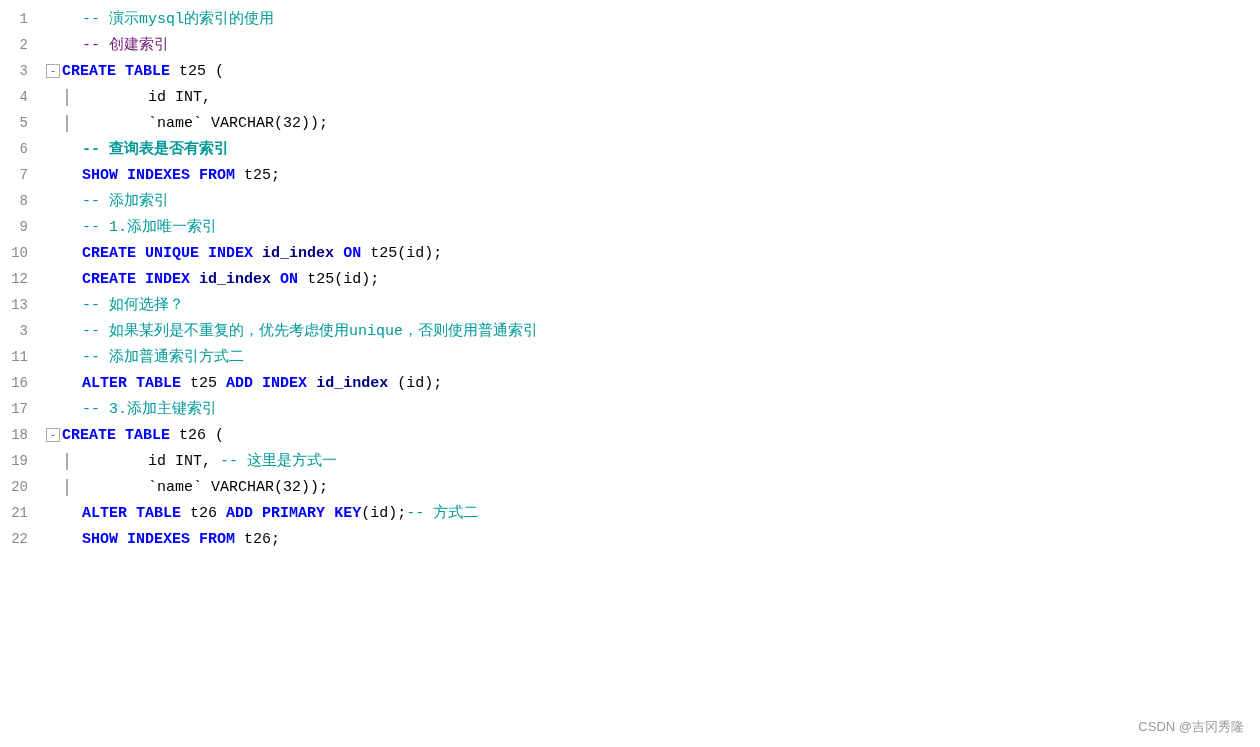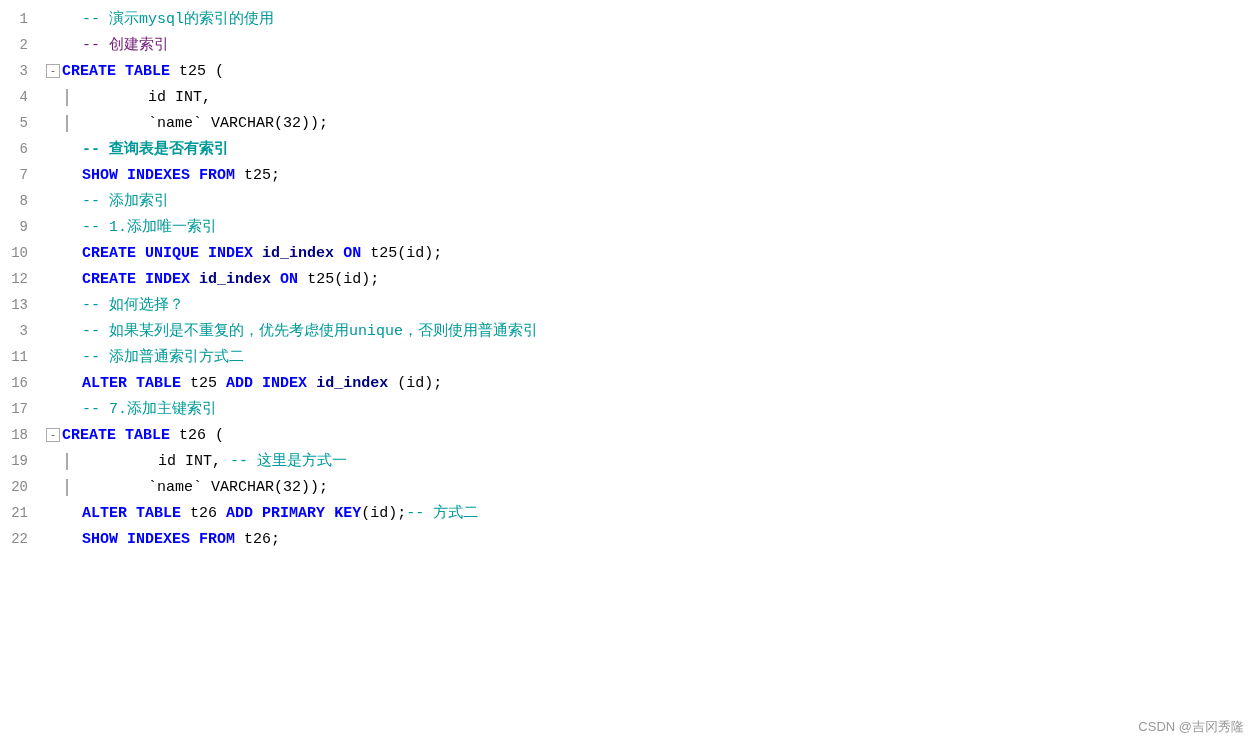--- a/index.html
+++ b/index.html
@@ -109,29 +109,29 @@
     <div class="line">
       <span class="line-num">11</span>
       <span class="line-content"><span style="color: rgb(0, 0, 0);">    </span><span style="color: rgb(0, 153, 153); margin-top: 23px;">-- 添加普通索引方式二</span></span>
     </div>
     <div class="line">
       <span class="line-num">16</span>
       <span class="line-content"><span style="color: rgb(0, 0, 0);">    </span><span style="color: rgb(0, 0, 255); font-weight: bold;">ALTER</span><span style="color: rgb(0, 0, 0);"> </span><span style="color: rgb(0, 0, 255); font-weight: bold;">TABLE</span><span style="color: rgb(0, 0, 0);"> t25 </span><span style="color: rgb(0, 0, 255); font-weight: bold;">ADD</span><span style="color: rgb(0, 0, 0);"> </span><span style="color: rgb(0, 0, 255); font-weight: bold;">INDEX</span><span style="color: rgb(0, 0, 0);"> </span><span style="color: rgb(0, 0, 128); font-weight: bold;">id_index</span><span style="color: rgb(0, 0, 0);"> (id);</span></span>
     </div>
     <div class="line">
       <span class="line-num">17</span>
-      <span class="line-content"><span style="color: rgb(0, 0, 0);">    </span><span style="color: rgb(0, 153, 153);">-- 7.添加主键索引</span></span>
+      <span class="line-content"><span style="color: rgb(0, 0, 0);">    </span><span style="color: rgb(0, 153, 153);">-- 3.添加主键索引</span></span>
     </div>
     <div class="line">
       <span class="line-num">18</span>
       <span class="line-content"><span style="display: inline-block; width: 14px; height: 14px; border: 1px solid rgb(170, 170, 170); font-size: 10px; line-height: 13px; text-align: center; cursor: pointer; margin-right: 2px; background: rgb(255, 255, 255); color: rgb(85, 85, 85); vertical-align: middle;">-</span><span style="color: rgb(0, 0, 255); font-weight: bold;">CREATE</span><span style="color: rgb(0, 0, 0);"> </span><span style="color: rgb(0, 0, 255); font-weight: bold;">TABLE</span><span style="color: rgb(0, 0, 0);"> t26 (</span></span>
     </div>
     <div class="line">
       <span class="line-num">19</span>
-      <span class="line-content"><span style="display:inline-block;width:20px;"></span><span style="border-left:2px solid #aaaaaa;padding-left:18px;"><span style="color:#000000">        id INT, </span><span style="color:#009999">-- 这里是方式一</span></span></span>
+      <span class="line-content"><span style="display:inline-block;width:20px;"></span><span style="border-left:2px solid #aaaaaa;padding-left:8px;"><span style="color:#000000">        id INT, </span><span style="color:#009999">-- 这里是方式一</span></span></span>
     </div>
     <div class="line">
       <span class="line-num">20</span>
       <span class="line-content"><span style="display:inline-block;width:20px;"></span><span style="border-left:2px solid #aaaaaa;padding-left:8px;"><span style="color:#000000">        `name` VARCHAR(32));</span></span></span>
     </div>
     <div class="line">
       <span class="line-num">21</span>
       <span class="line-content"><span style="color: rgb(0, 0, 0);">    </span><span style="color: rgb(0, 0, 255); font-weight: bold;">ALTER</span><span style="color: rgb(0, 0, 0);"> </span><span style="color: rgb(0, 0, 255); font-weight: bold;">TABLE</span><span style="color: rgb(0, 0, 0);"> t26 </span><span style="color: rgb(0, 0, 255); font-weight: bold;">ADD</span><span style="color: rgb(0, 0, 0);"> </span><span style="color: rgb(0, 0, 255); font-weight: bold;">PRIMARY</span><span style="color: rgb(0, 0, 0);"> </span><span style="color: rgb(0, 0, 255); font-weight: bold;">KEY</span><span style="color: rgb(0, 0, 0);">(id);</span><span style="color: rgb(0, 153, 153);">-- 方式二</span></span>
     </div>
     <div class="line">

